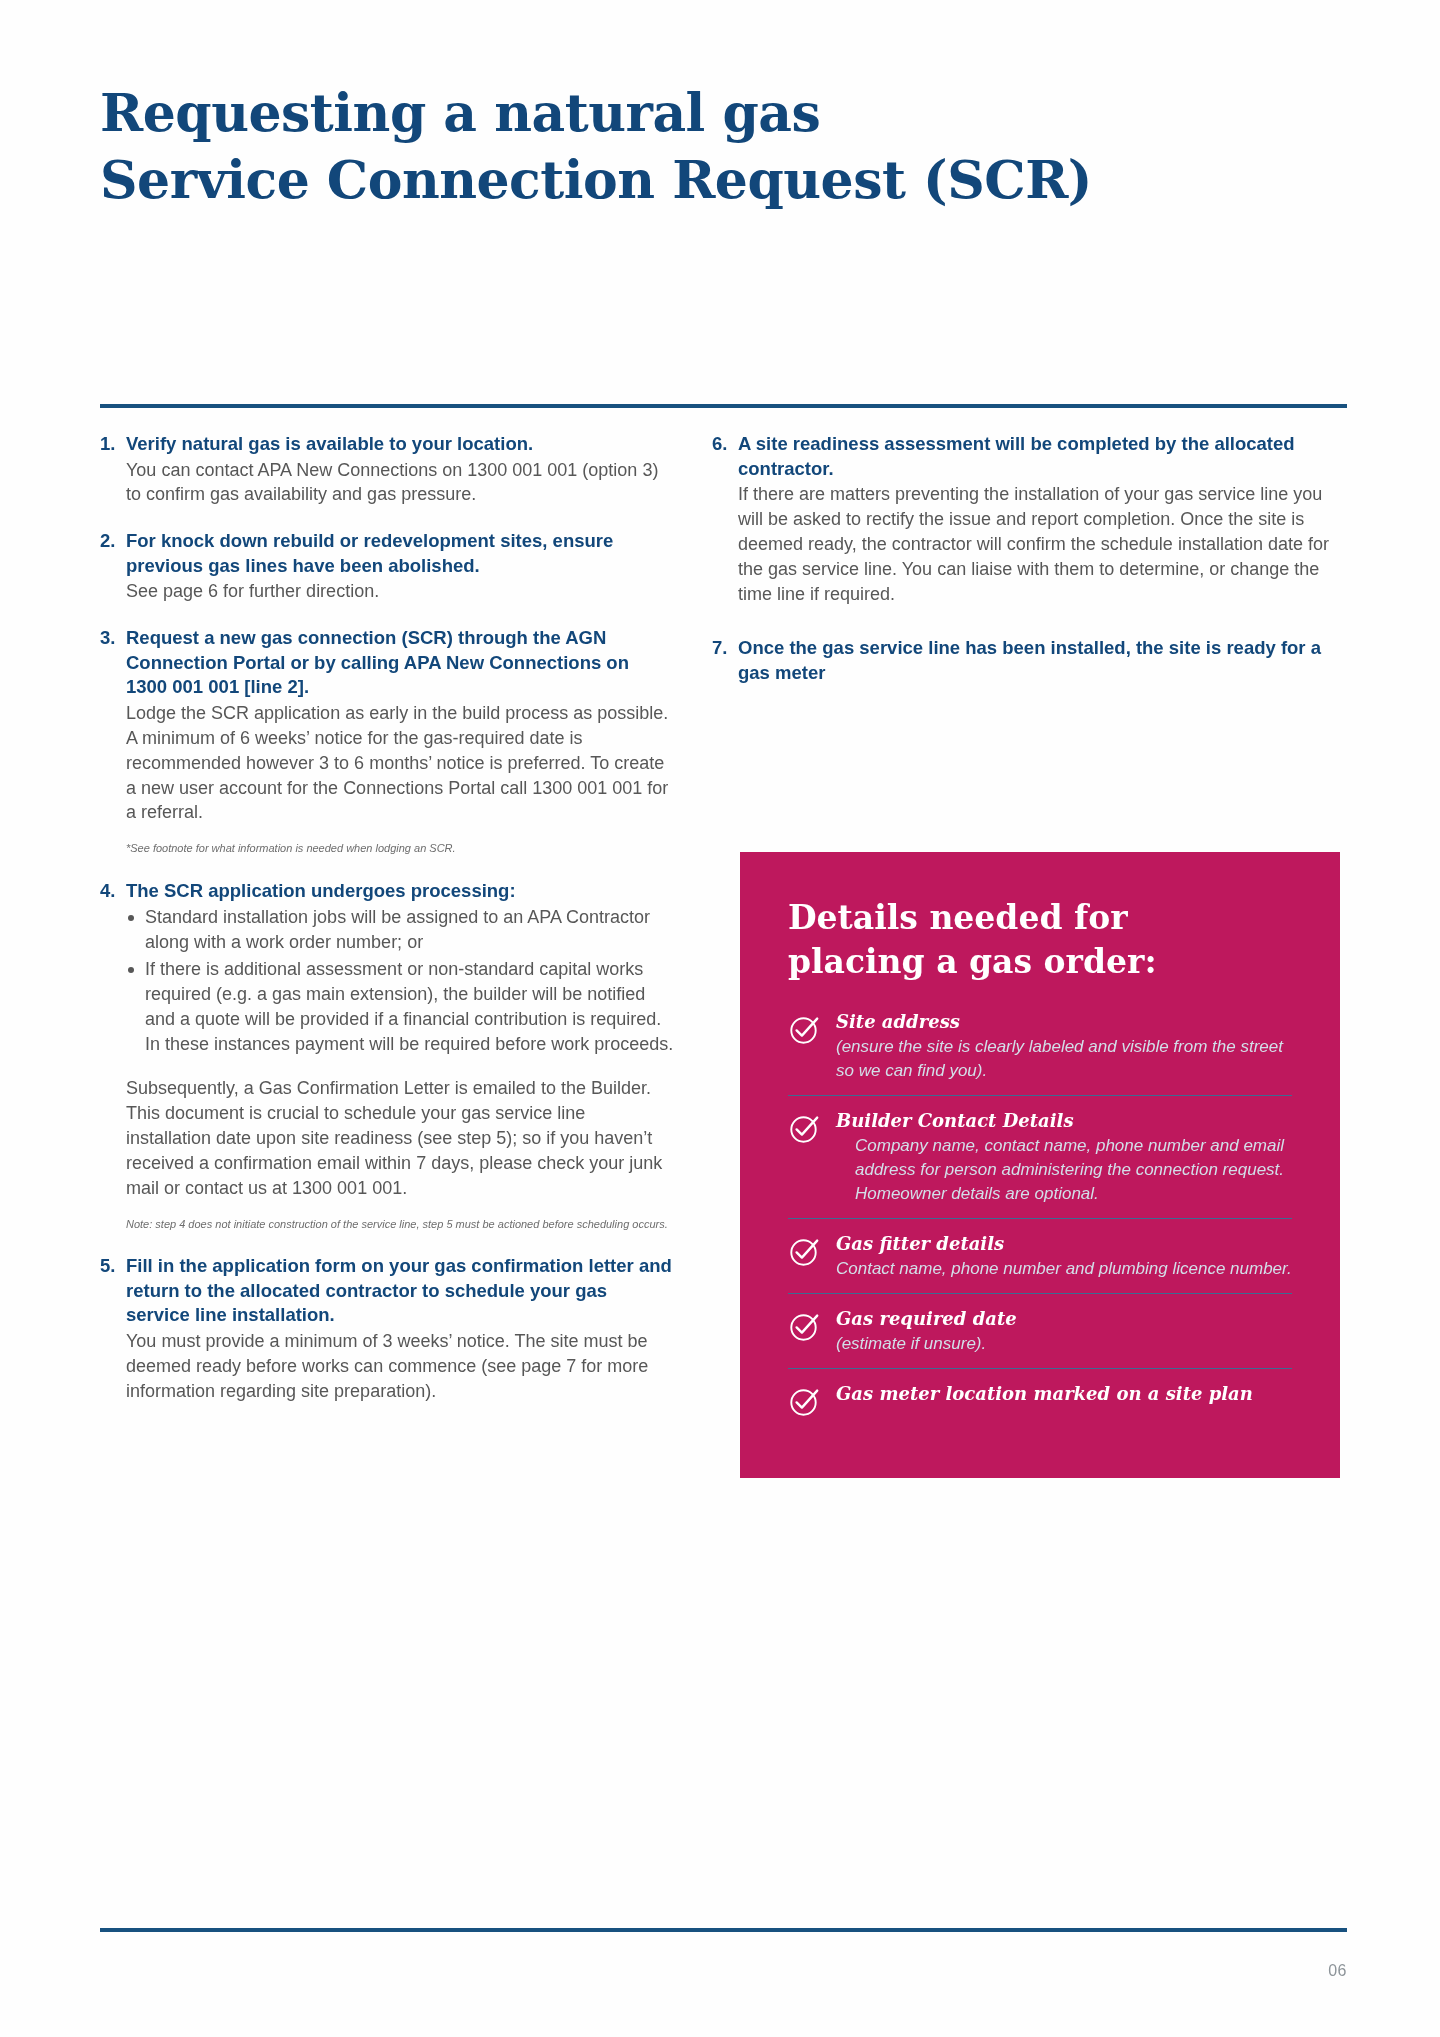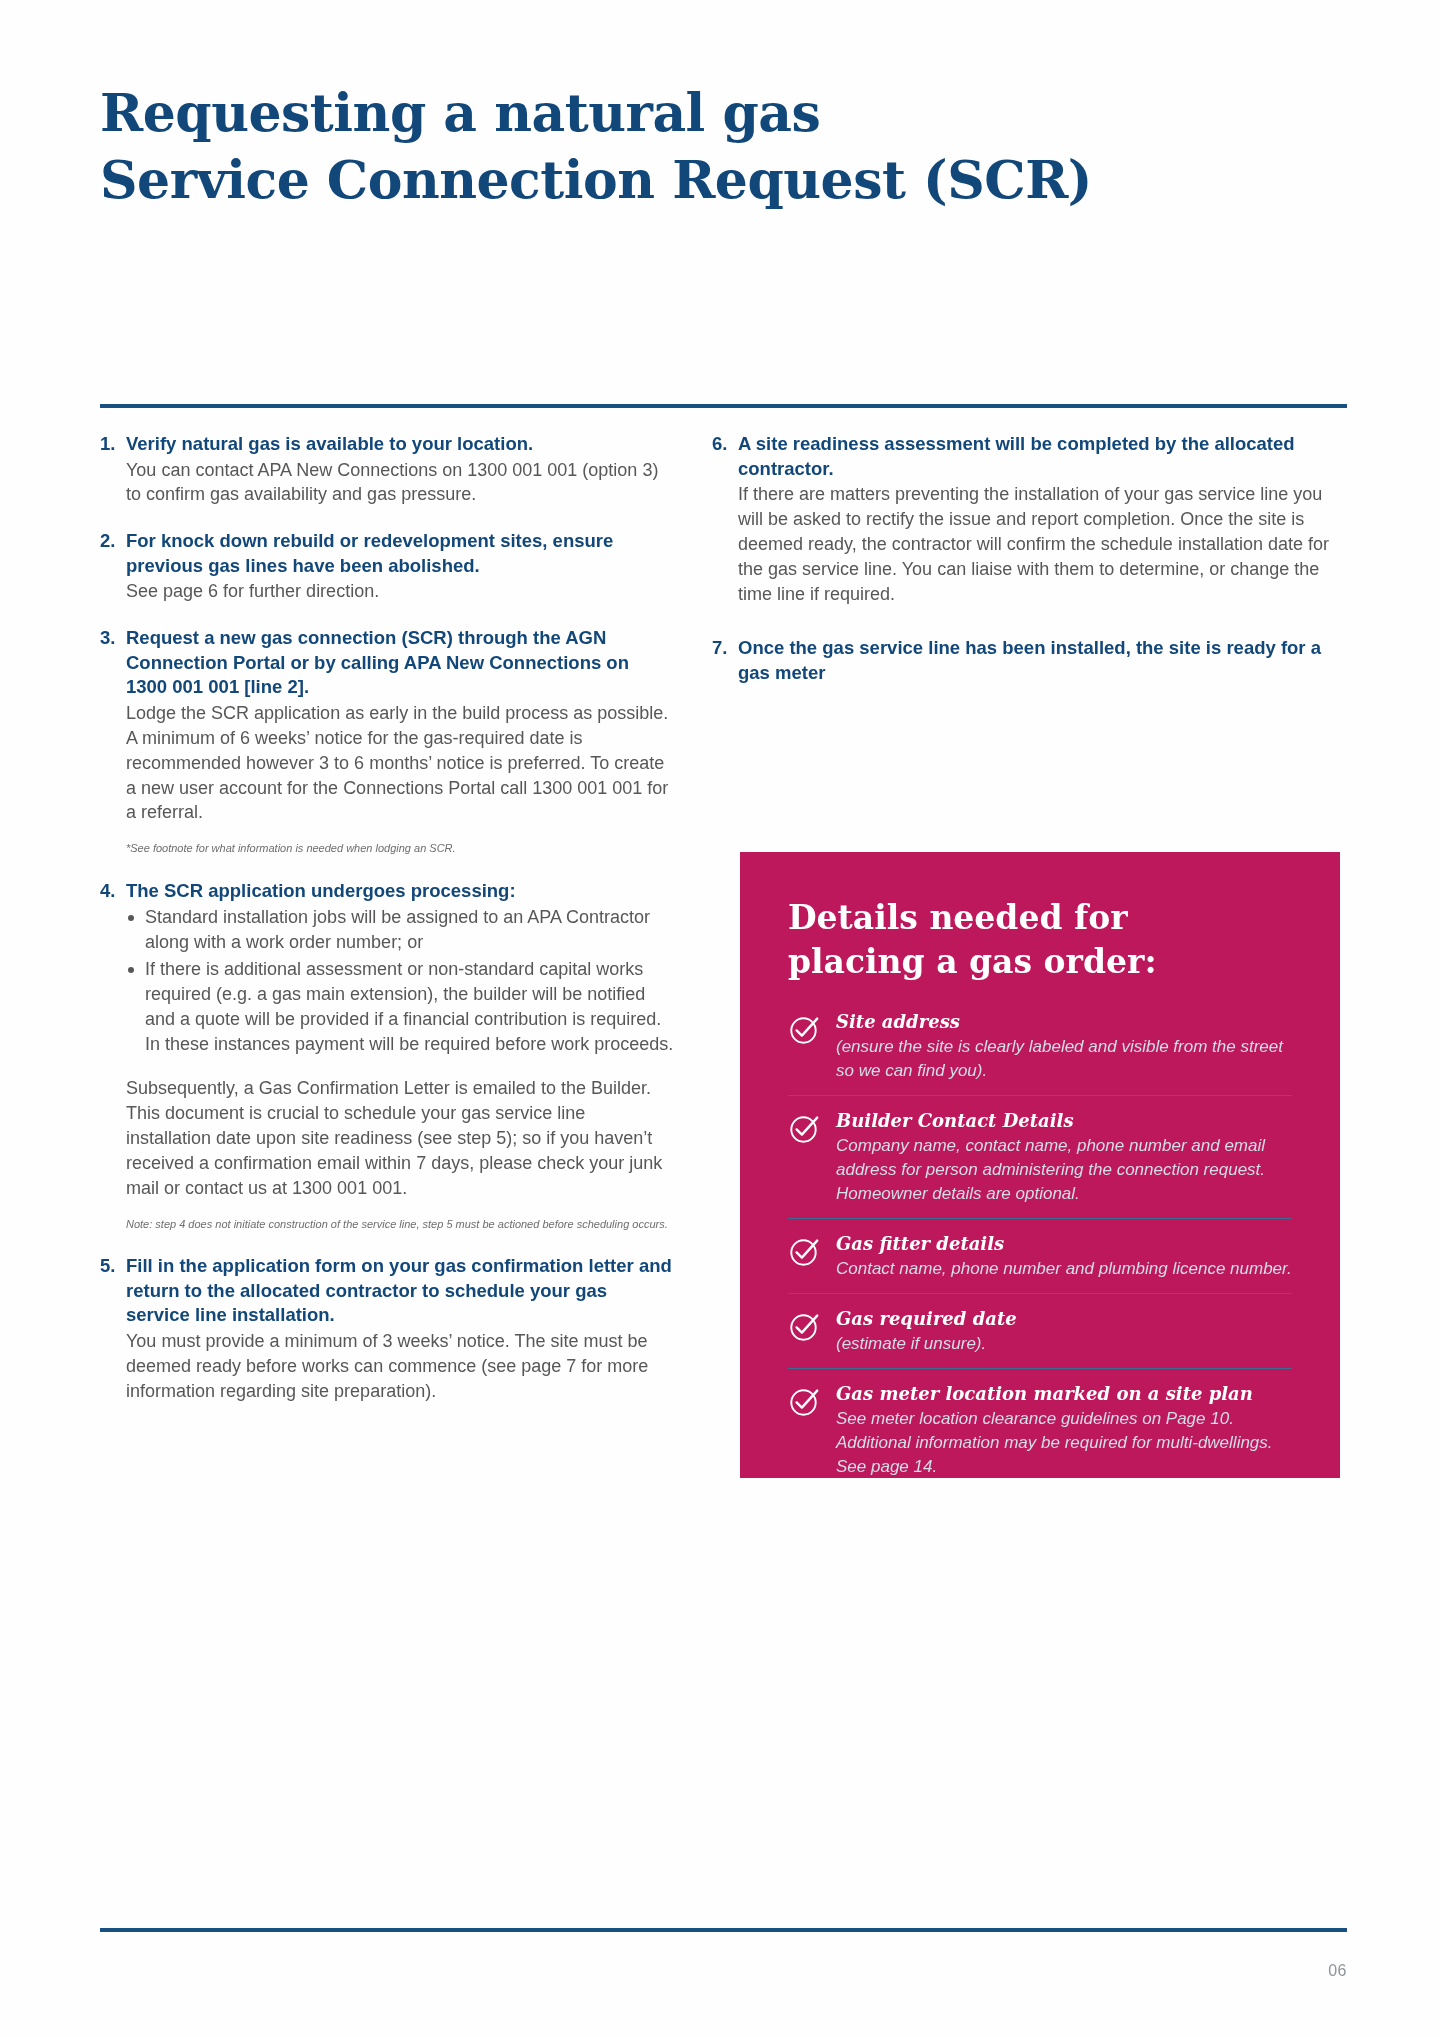--- a/index.html
+++ b/index.html
@@ -322,21 +322,21 @@
 
       <li class="detail-item">
         <span class="detail-icon">
           <svg width="34" height="34" viewBox="0 0 34 34">
             <circle cx="15.5" cy="18.5" r="12.2" fill="none" stroke="#ffffff" stroke-width="1.9"></circle>
             <path d="M8.6 18.4 L13.9 23.6 L29.2 6.6" fill="none" stroke="#ffffff" stroke-width="2.4" stroke-linecap="round" stroke-linejoin="round"></path>
           </svg>
         </span>
         <span class="detail-text">
           <span class="detail-head" style="display: block;">Builder Contact Details</span>
-          <span class="detail-desc" style="display: block;">Company name, contact name, phone number and email address for person administering the connection request. Homeowner details are optional.</span>
+          <span class="detail-desc" style="display: block; margin-left: 19px;">Company name, contact name, phone number and email address for person administering the connection request. Homeowner details are optional.</span>
         </span>
       </li>
 
       <li class="detail-item">
         <span class="detail-icon">
           <svg width="34" height="34" viewBox="0 0 34 34">
             <circle cx="15.5" cy="18.5" r="12.2" fill="none" stroke="#ffffff" stroke-width="1.9"></circle>
             <path d="M8.6 18.4 L13.9 23.6 L29.2 6.6" fill="none" stroke="#ffffff" stroke-width="2.4" stroke-linecap="round" stroke-linejoin="round"></path>
           </svg>
         </span>
@@ -362,21 +362,20 @@
 
       <li class="detail-item">
         <span class="detail-icon">
           <svg width="34" height="34" viewBox="0 0 34 34">
             <circle cx="15.5" cy="18.5" r="12.2" fill="none" stroke="#ffffff" stroke-width="1.9"></circle>
             <path d="M8.6 18.4 L13.9 23.6 L29.2 6.6" fill="none" stroke="#ffffff" stroke-width="2.4" stroke-linecap="round" stroke-linejoin="round"></path>
           </svg>
         </span>
         <span class="detail-text">
           <span class="detail-head" style="display: block;">Gas meter location marked on a site plan</span>
-          <span class="detail-desc" style="display: block;">See meter location clearance guidelines on Page 10. Additional information may be required for multi-dwellings. See page 14.</span>
         </span>
       </li>
 
     </ul>
   </div>
 
   <div class="rule-bottom"></div>
 
   <div class="page-number">06</div>
 

